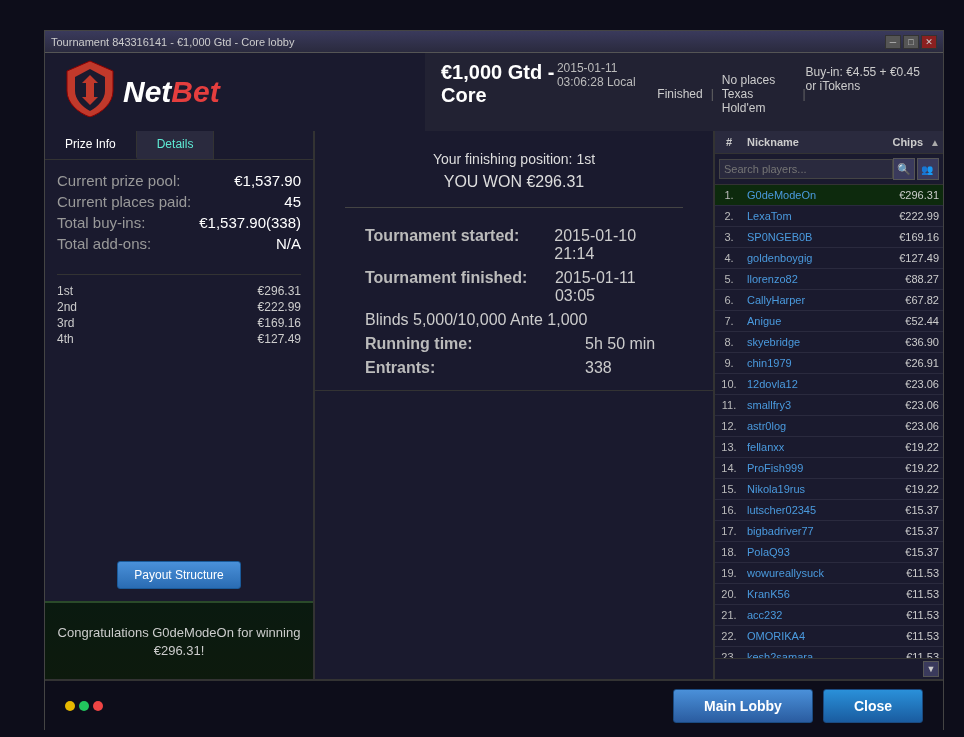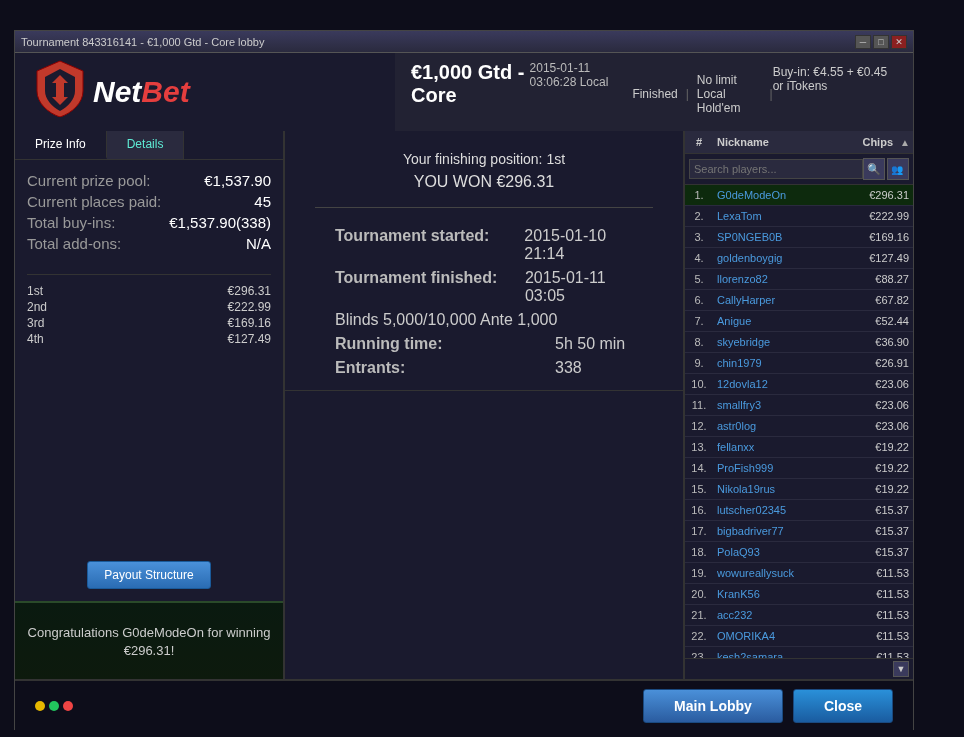--- a/index.html
+++ b/index.html
@@ -5,21 +5,21 @@
     * { box-sizing: border-box; margin: 0; padding: 0; font-family: Arial, sans-serif; }
     body { background: #1a1a2e; width: 964px; height: 737px; overflow: hidden; position: relative; }
 
     
     .desktop { width: 964px; height: 737px; background: #0d0d1a; position: relative; }
 
     
     .main-window {
       position: absolute;
       top: 30px;
-      left: 14px;
+      left: 44px;
       width: 900px;
       height: 700px;
       background: #1e1e2e;
       border: 1px solid #444;
     }
 
     
     .title-bar {
       display: flex;
       align-items: center;
@@ -426,21 +426,21 @@
         </div>
 
         <div class="tourn-info-block">
           <div class="tourn-title-row">
             <span class="tourn-title">€1,000 Gtd - Core</span>
             <span class="tourn-date">2015-01-11 03:06:28 Local</span>
           </div>
           <div class="tourn-meta-row">
             <span class="finished-badge">Finished</span>
             <span class="meta-separator">|</span>
-            <span class="game-type">No limit Local Hold'em</span>
+            <span class="game-type">No places Texas Hold'em</span>
             <span class="meta-separator">|</span>
           </div>
           <div class="tourn-buyin-row">
             <span>Buy-in: €4.55 + €0.45 or iTokens</span>
           </div>
         </div>
       </div>
     </div>
 
     <div style="display: flex; height: calc(700px - 22px - 78px - 52px); position: relative;">

